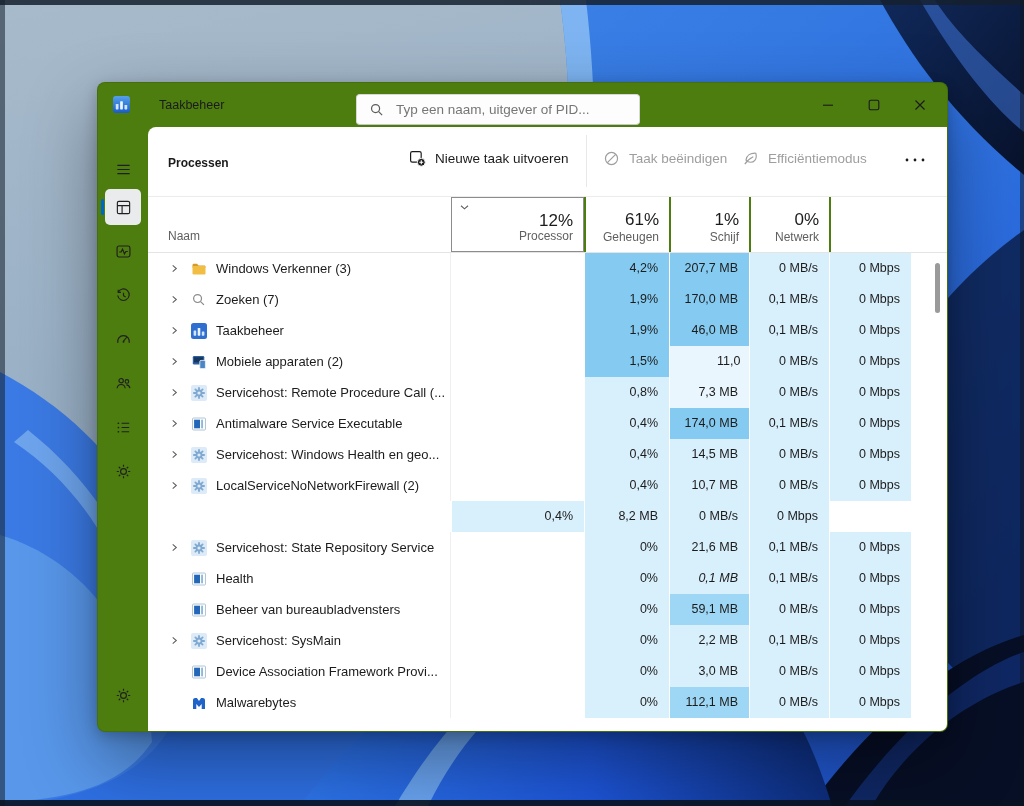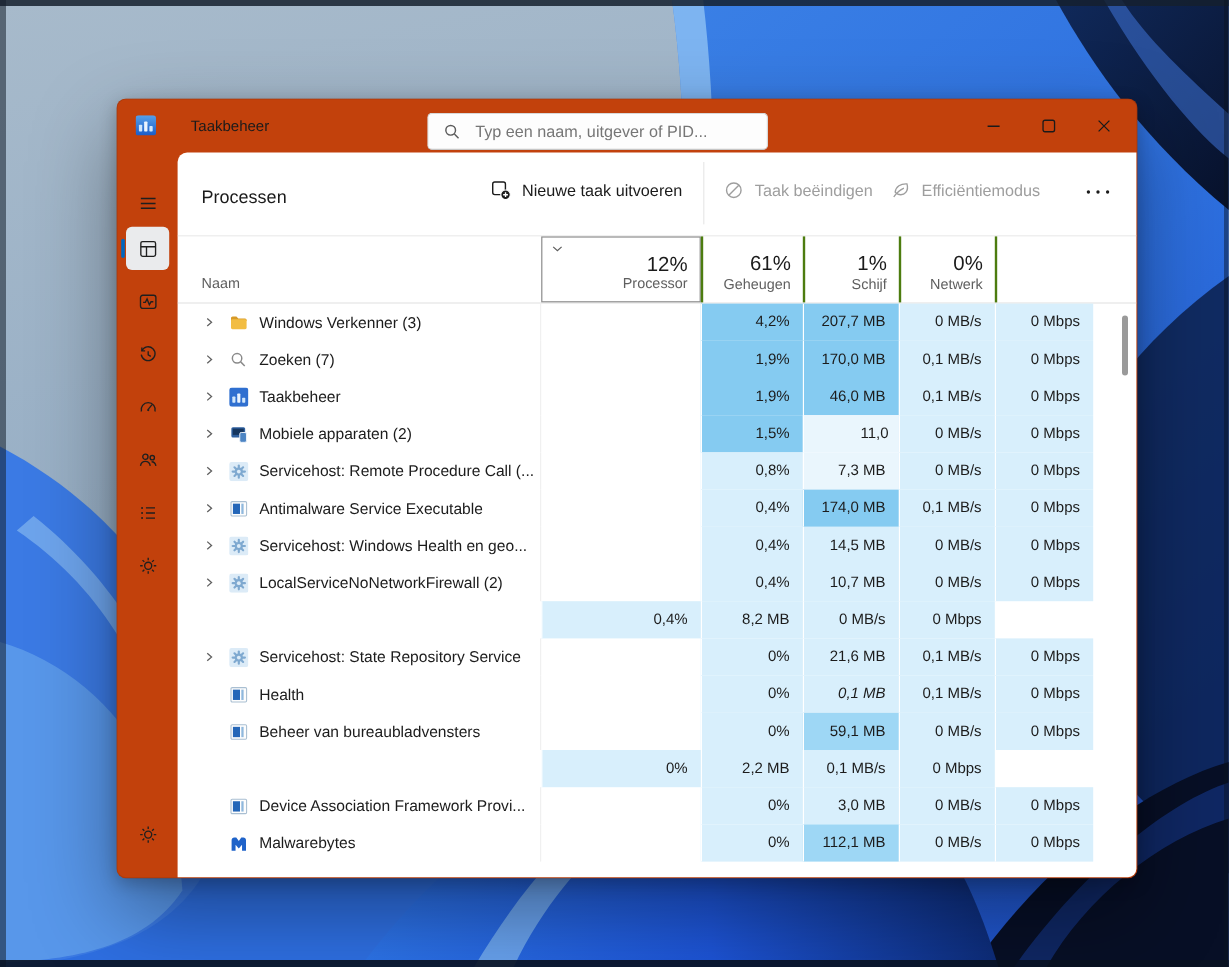--- a/index.html
+++ b/index.html
@@ -6,21 +6,21 @@
   body{
     width:1024px;height:806px;position:relative;overflow:hidden;
     font-family:"Liberation Sans", sans-serif;
     -webkit-font-smoothing:antialiased;
     background:#8ea8c2;
   }
   .wallpaper{position:absolute;inset:0;}
   
   .window{
     position:absolute;left:97px;top:82px;width:851px;height:650px;
-    background:#c2410c;border-radius:8px;
+    background:#4d7c0f;border-radius:8px;
     box-shadow:0 28px 70px rgba(0,0,0,.38),0 4px 14px rgba(0,0,0,.22);
     border:1px solid rgba(0,0,0,.10);
     box-sizing:border-box;
   }
   .titlebar{position:absolute;top:0;left:0;right:0;height:44px;}
   .app-icon{position:absolute;left:15px;top:13px;width:17px;height:17px;}
   .win-title{position:absolute;left:61px;top:15px;font-size:12.5px;color:#1b1b1b;}
   .searchbox{
     position:absolute;left:258px;top:11px;width:284px;height:31px;
     background:#fdfdfd;border:1px solid #d8d8d8;border-bottom-color:#c6c6c6;
@@ -47,21 +47,21 @@
   .side-btn .pill{
     position:absolute;left:-4px;top:10px;width:3px;height:16px;border-radius:2px;
   }
   .settings-btn{position:absolute;bottom:18px;left:7px;}
   
   .content{
     position:absolute;left:50px;top:44px;right:0;bottom:0;background:#fff;
     border-radius:8px 0 7px 0;overflow:hidden;
   }
   .toolbar{position:relative;height:69px;}
-  .page-title{position:absolute;left:20px;top:29px;font-size:15px;font-weight:400;color:#1b1b1b;}
+  .page-title{position:absolute;left:20px;top:29px;font-size:12px;font-weight:700;color:#1b1b1b;}
   .tbtn{position:absolute;top:23px;display:flex;align-items:center;gap:9px;font-size:13.5px;color:#1b1b1b;background:none;border:0;font-family:"Liberation Sans",sans-serif;padding:0;}
   .tbtn.disabled{color:#9e9e9e;}
   .tb-newtask{left:261px;}
   .tb-endtask{left:455px;}
   .tb-eff{left:594px;}
   .tb-more{position:absolute;right:22px;top:31px;background:none;border:0;padding:0;}
   .tb-divider{position:absolute;left:438px;top:8px;height:52px;width:1px;background:#e8e8e8;}
   
   .grid-cols{display:grid;grid-template-columns:303px 133px 85px 80px 80px 82px 38px;}
   .thead{
@@ -631,20 +631,41 @@
     </div>
     <div class="cell"></div>
     <div class="cell num" style="background: rgb(216, 239, 252);">0%</div>
     <div class="cell num" style="background: rgb(158, 215, 245);">59,1 MB</div>
     <div class="cell num" style="background: rgb(216, 239, 252);">0 MB/s</div>
     <div class="cell num" style="background: rgb(216, 239, 252);">0 Mbps</div>
     <div class="cell"></div>
   </div>
 
   <div class="row grid-cols">
+    <div class="cell namec">
+      <span class="chev">
+              <svg viewBox="0 0 10 12" width="9" height="11" fill="none" stroke="#606060" stroke-width="1.2">
+                <path d="M3 2.5L7 6l-4 3.5"></path>
+              </svg>
+            </span>
+      <span class="ric">
+              <svg viewBox="0 0 16 16" width="16" height="16">
+                <rect width="16" height="16" rx="2" fill="#dcebf7"></rect>
+                <g fill="#7fa9d0">
+                  <rect x="7.1" y="2" width="1.8" height="12" rx="0.9"></rect>
+                  <rect x="7.1" y="2" width="1.8" height="12" rx="0.9" transform="rotate(45 8 8)"></rect>
+                  <rect x="7.1" y="2" width="1.8" height="12" rx="0.9" transform="rotate(90 8 8)"></rect>
+                  <rect x="7.1" y="2" width="1.8" height="12" rx="0.9" transform="rotate(135 8 8)"></rect>
+                </g>
+                <circle cx="8" cy="8" r="3.4" fill="#7fa9d0"></circle>
+                <circle cx="8" cy="8" r="1.6" fill="#dcebf7"></circle>
+              </svg>
+            </span>
+      <span class="rname">Servicehost: SysMain</span>
+    </div>
     <div class="cell"></div>
     <div class="cell num" style="background: rgb(216, 239, 252);">0%</div>
     <div class="cell num" style="background: rgb(216, 239, 252);">2,2 MB</div>
     <div class="cell num" style="background: rgb(216, 239, 252);">0,1 MB/s</div>
     <div class="cell num" style="background: rgb(216, 239, 252);">0 Mbps</div>
     <div class="cell"></div>
   </div>
 
   <div class="row grid-cols">
     <div class="cell namec">

